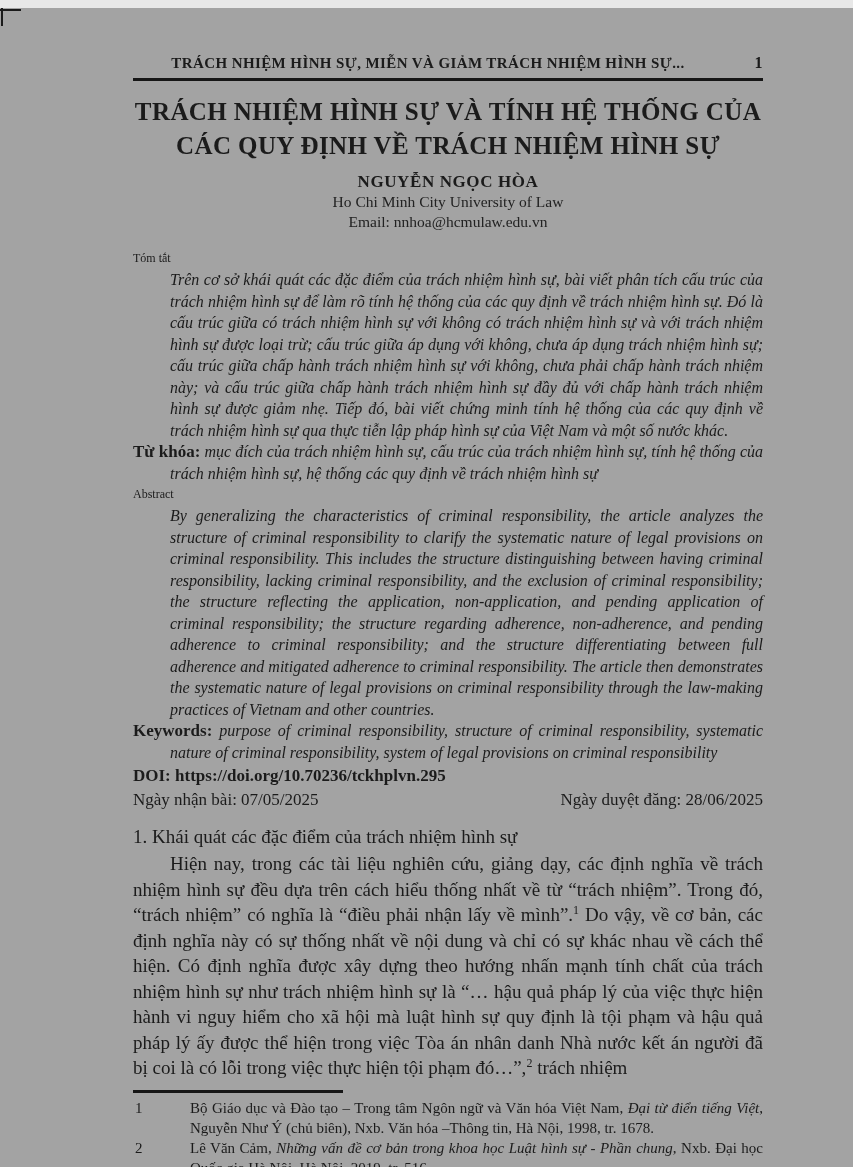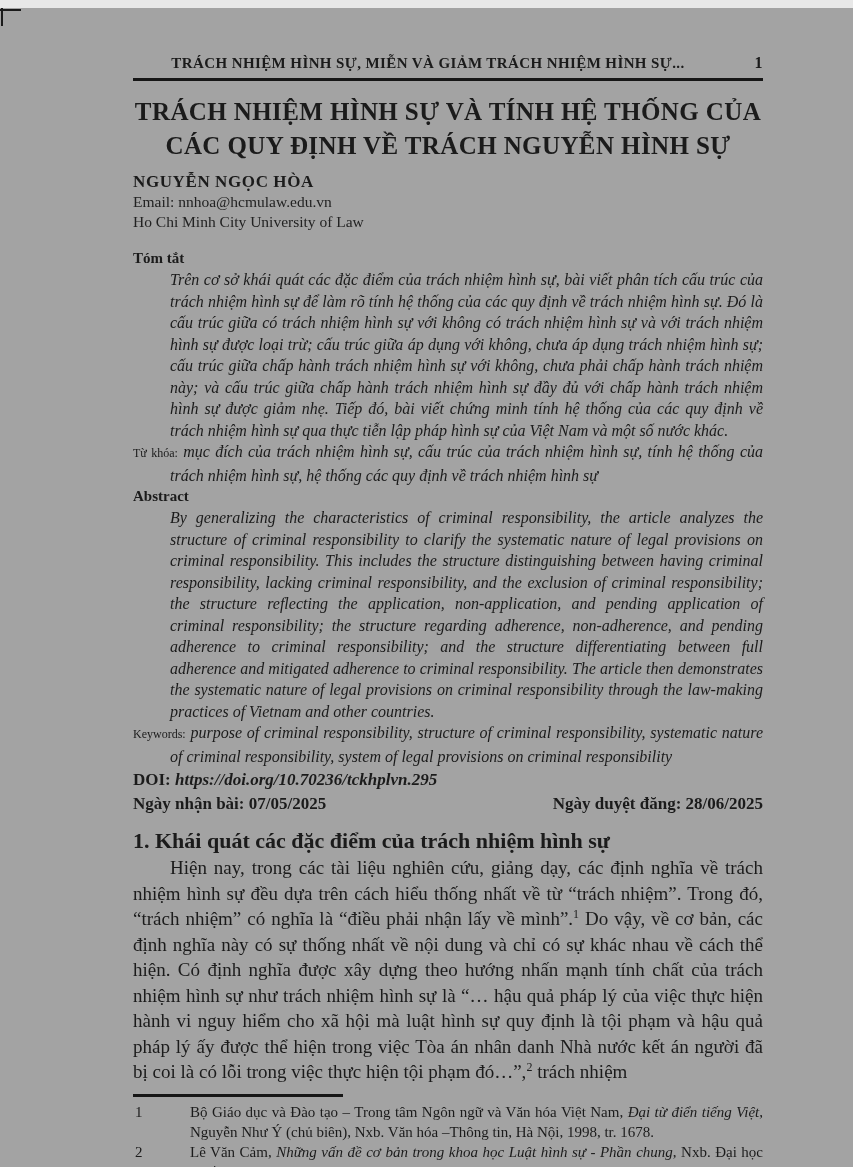--- a/index.html
+++ b/index.html
@@ -30,43 +30,43 @@
 
   
   .article-title {
     margin-top:14px;
     text-align:center;
     font-size:25px; font-weight:bold; line-height:34px;
     letter-spacing:0.4px;
   }
 
   
-  .author-block { margin-top:8px; text-align:left; }
+  .author-block { margin-top:8px; text-align:center; }
   .author-name { font-weight:bold; font-size:17px; letter-spacing:0.6px; line-height:21px; }
   .affil { font-size:15.5px; line-height:20px; color:#222; }
 
   
-  .block-label { margin-top:16px; font-weight:bold; font-size:15px; line-height:21px; }
+  .block-label { margin-top:16px; font-weight:normal; font-size:12px; line-height:21px; }
   .abstract-text {
     margin-left:37px;
     font-style:italic; font-size:16px; line-height:21.5px;
     text-align:justify;
   }
   .kw-line {
     padding-left:37px; text-indent:-37px;
     font-size:16px; line-height:21.5px; text-align:justify;
   }
-  .kw-label { font-weight:normal; font-style:normal; font-size:12px; }
+  .kw-label { font-weight:bold; font-style:normal; font-size:17px; }
   .kw-text { font-style:italic; }
   .doi-line { margin-top:2px; font-weight:bold; font-size:17px; line-height:22px; }
-  .doi-line .doi-value { font-weight:bold;font-style:italic; }
-  .dates-line { margin-top:2px; display:flex; justify-content:space-between; font-weight:bold; font-size:17px; line-height:22px;align-items:center; }
+  .doi-line .doi-value { font-weight:bold; }
+  .dates-line { margin-top:2px; display:flex; justify-content:space-between; font-weight:normal; font-size:17px; line-height:22px;align-items:center; }
 
   
-  .section-heading { margin-top:14px; font-weight:bold; font-size:22px; line-height:24px; }
+  .section-heading { margin-top:14px; font-weight:normal; font-size:19px; line-height:24px; }
   .body-para {
     margin-top:2px;
     font-size:19px; line-height:25.5px;
     text-align:justify; text-indent:37px;
   }
   .body-para sup, .abstract-text sup { font-size:12px; line-height:0; vertical-align:super; }
 
   
   .fn-rule { width:210px; height:0; border:none; border-top:3px solid #161616; margin:9px 0 5px 0; }
   .footnote {
@@ -88,27 +88,27 @@
   <div class="content">
 
     <div class="running-head">
       <span class="rh-title">TRÁCH NHIỆM HÌNH SỰ, MIỄN VÀ GIẢM TRÁCH NHIỆM HÌNH SỰ...</span>
       <span class="rh-page">1</span>
     </div>
     <hr class="head-rule">
 
     <div class="article-title">
       <div>TRÁCH NHIỆM HÌNH SỰ VÀ TÍNH HỆ THỐNG CỦA</div>
-      <div>CÁC QUY ĐỊNH VỀ TRÁCH NGUYỄN HÌNH SỰ</div>
+      <div>CÁC QUY ĐỊNH VỀ TRÁCH NHIỆM HÌNH SỰ</div>
     </div>
 
     <div class="author-block">
       <div class="author-name">NGUYỄN NGỌC HÒA</div>
+      <div class="affil">Ho Chi Minh City University of Law</div>
       <div class="affil">Email: nnhoa@hcmulaw.edu.vn</div>
-      <div class="affil">Ho Chi Minh City University of Law</div>
     </div>
 
     <div class="block-label">Tóm tắt</div>
     <div class="abstract-text">Trên cơ sở khái quát các đặc điểm của trách nhiệm hình sự, bài viết phân tích cấu trúc của trách nhiệm hình sự để làm rõ tính hệ thống của các quy định về trách nhiệm hình sự. Đó là cấu trúc giữa có trách nhiệm hình sự với không có trách nhiệm hình sự và với trách nhiệm hình sự được loại trừ; cấu trúc giữa áp dụng với không, chưa áp dụng trách nhiệm hình sự; cấu trúc giữa chấp hành trách nhiệm hình sự với không, chưa phải chấp hành trách nhiệm này; và cấu trúc giữa chấp hành trách nhiệm hình sự đầy đủ với chấp hành trách nhiệm hình sự được giảm nhẹ. Tiếp đó, bài viết chứng minh tính hệ thống của các quy định về trách nhiệm hình sự qua thực tiễn lập pháp hình sự của Việt Nam và một số nước khác.</div>
 
     <div class="kw-line"><span class="kw-label">Từ khóa:</span><span class="kw-text"> mục đích của trách nhiệm hình sự, cấu trúc của trách nhiệm hình sự, tính hệ thống của trách nhiệm hình sự, hệ thống các quy định về trách nhiệm hình sự</span></div>
 
     <div class="block-label" style="margin-top:0;">Abstract</div>
     <div class="abstract-text">By generalizing the characteristics of criminal responsibility, the article analyzes the structure of criminal responsibility to clarify the systematic nature of legal provisions on criminal responsibility. This includes the structure distinguishing between having criminal responsibility, lacking criminal responsibility, and the exclusion of criminal responsibility; the structure reflecting the application, non-application, and pending application of criminal responsibility; the structure regarding adherence, non-adherence, and pending adherence to criminal responsibility; and the structure differentiating between full adherence and mitigated adherence to criminal responsibility. The article then demonstrates the systematic nature of legal provisions on criminal responsibility through the law-making practices of Vietnam and other countries.</div>
 

